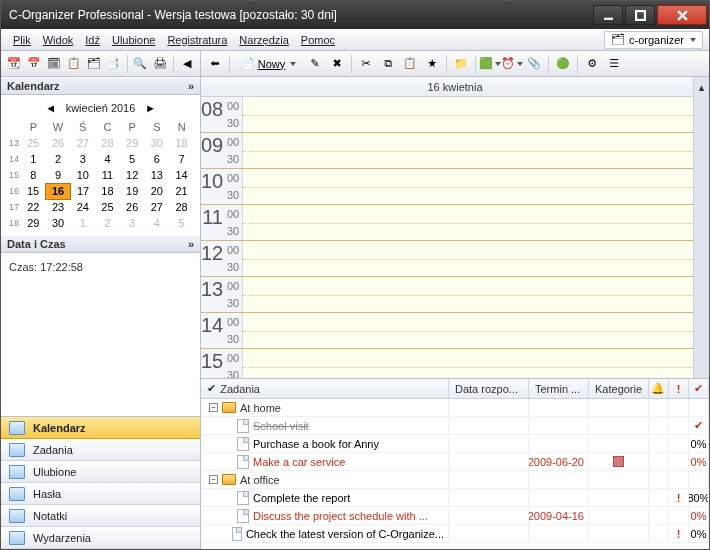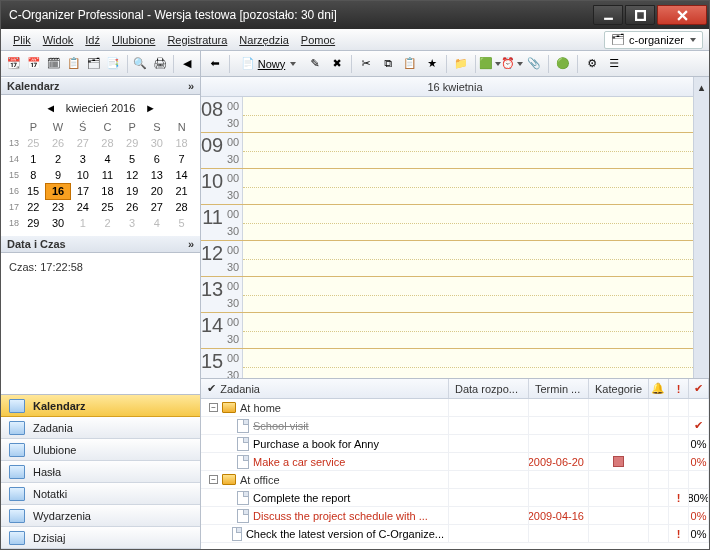--- a/index.html
+++ b/index.html
@@ -274,24 +274,20 @@
             <span>Hasła</span>
           </div>
           <div class="nav-item">
             <span class="nav-icon"></span>
             <span>Notatki</span>
           </div>
           <div class="nav-item">
             <span class="nav-icon"></span>
             <span>Wydarzenia</span>
           </div>
-          <div class="nav-item">
-            <span class="nav-icon"></span>
-            <span>Dzisiaj</span>
-          </div>
         </div>
     </div>
 
     <div class="right">
       <div class="rtoolbar">
         <div class="tbtn">⬅</div>
         <div class="vsep"></div>
         <div class="newbtn">📄<u>Nowy</u><span class="dd"></span></div>
         <div class="tbtn">✎</div>
         <div class="tbtn">✖</div>

